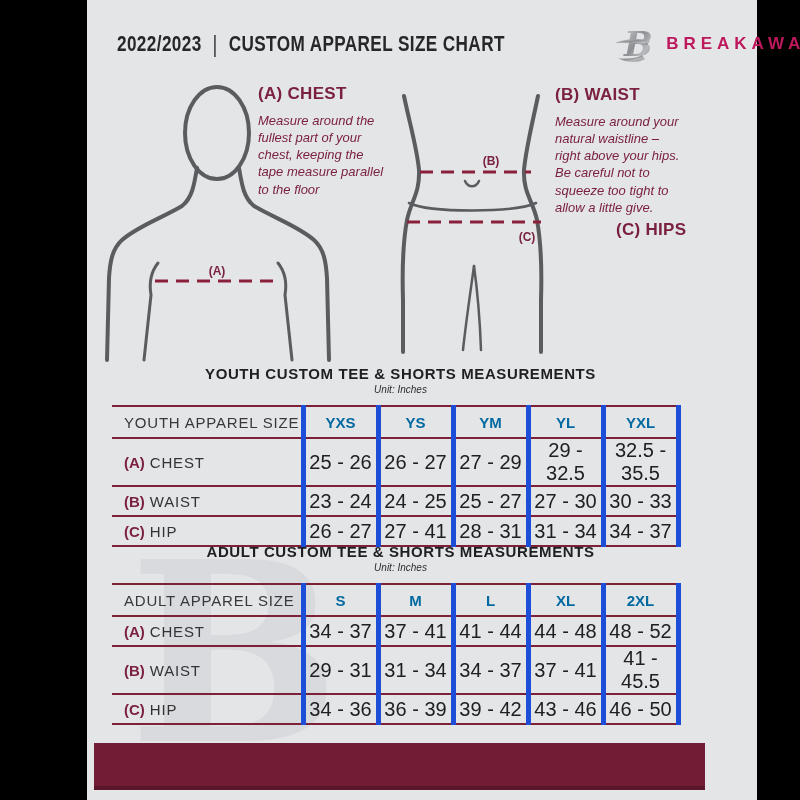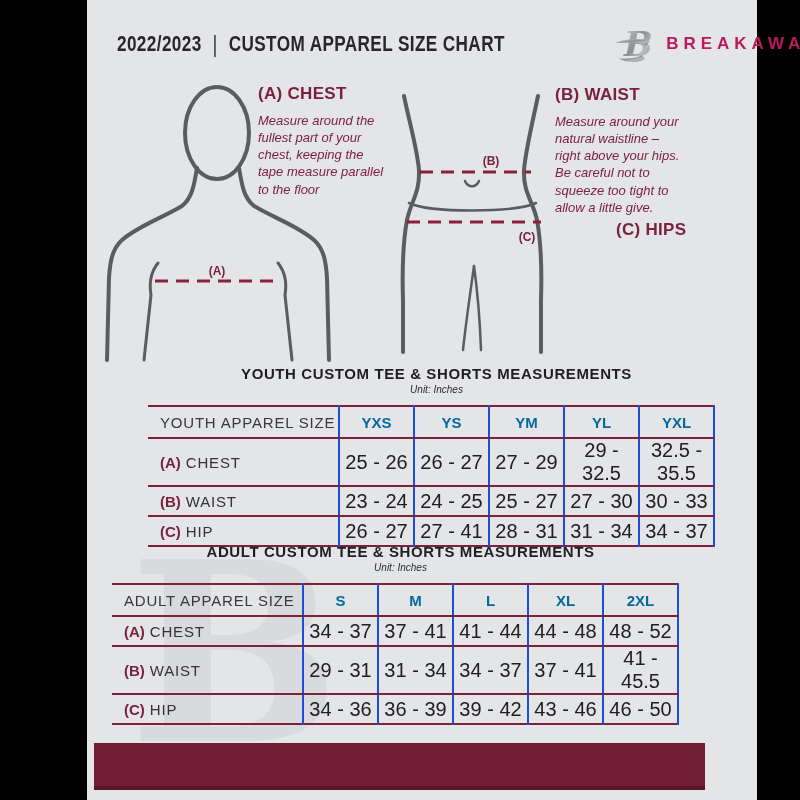--- a/index.html
+++ b/index.html
@@ -26,30 +26,30 @@
   .instr-a{left:171px;top:84px;width:175px;}
   .instr-b{left:468px;top:85px;width:165px;}
   .instr-c{left:484px;top:220px;width:175px;margin-left:45px;}
 
   
   .watermark{position:absolute;left:42px;top:528px;font-family:"DejaVu Serif",serif;
              font-weight:700;font-size:250px;line-height:1;color:#d9dadd;user-select:none;}
 
   
   .tbl-section{position:absolute;left:0;width:627px;text-align:center;}
-  .sec-youth{top:365px;padding-left:36px;}
+  .sec-youth{top:365px;}
   .sec-adult{top:543px;}
   .tbl-title{font-size:15px;font-weight:700;color:#1f1f22;letter-spacing:.6px;margin:0;}
   .tbl-unit{font-size:10px;font-style:italic;color:#2c2c2f;margin:2px 0 0 0;}
 
   table.size{border-collapse:collapse;table-layout:fixed;width:566px;margin:10px 0 0 25px;
              border-top:2px solid #7c2138;border-bottom:2px solid #7c2138;background:transparent;}
   table.size col.c0{width:191px;}
   table.size col.cv{width:75px;}
-  table.size th,table.size td{border-right:2px solid #1d4ed8;border-bottom:2px solid #7c2138;
+  table.size th,table.size td{border-right:5px solid #1d4ed8;border-bottom:2px solid #7c2138;
              padding:0;background:transparent;margin-top:18px;}
   table.size tr:last-child td{border-bottom:none;}
   table.size th{height:30px;font-size:15px;font-weight:700;color:#0369a1;}
   table.size th.rowhead{font-weight:400;text-align:left;padding-left:12px;
              letter-spacing:.8px;color:#38383b;}
   table.size td{height:28px;font-size:20px;color:#202023;text-align:center;}
   table.size td.rowlabel{text-align:left;padding-left:12px;font-size:15px;color:#333336;
              letter-spacing:.8px;}
   .pfx{font-weight:700;color:#7b2140;margin-right:5px;letter-spacing:0;}
 

